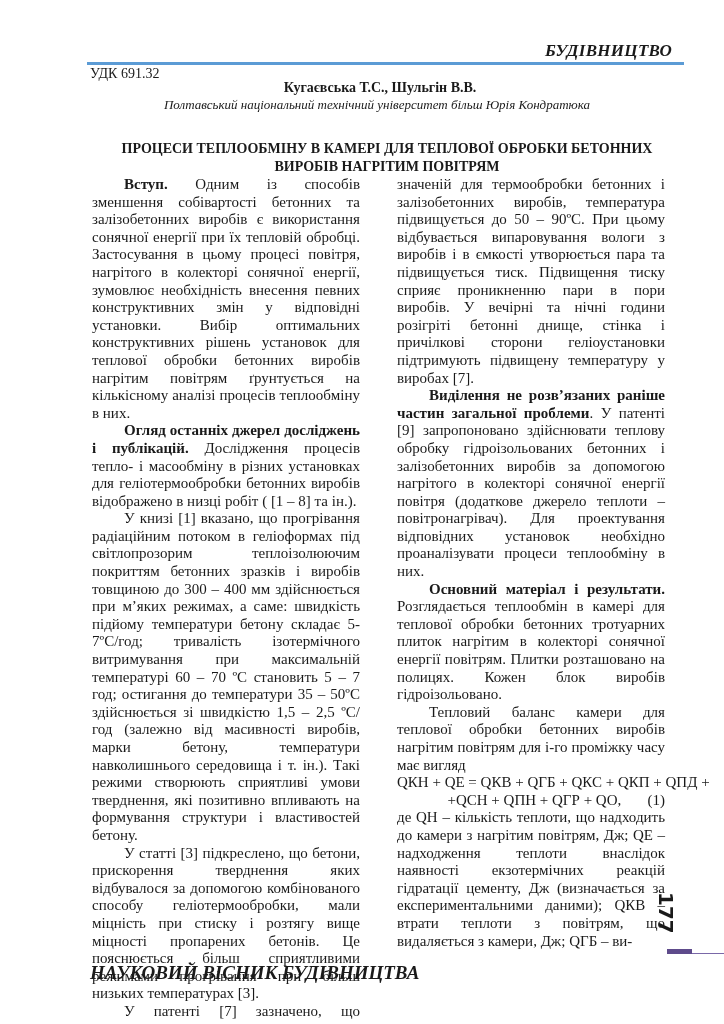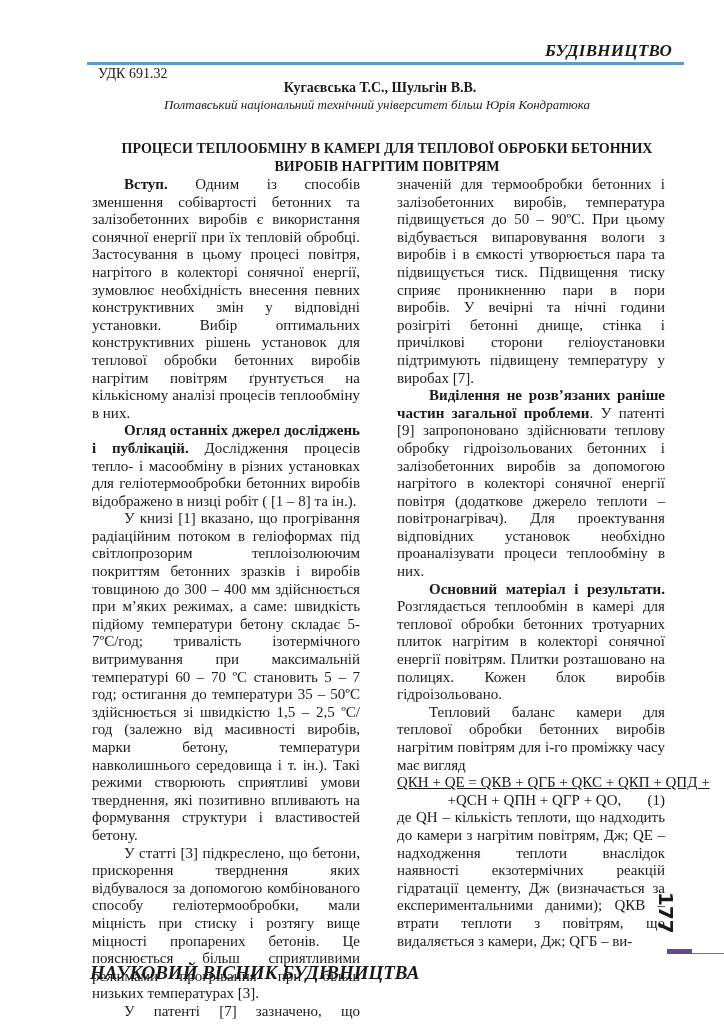--- a/index.html
+++ b/index.html
@@ -1,33 +1,33 @@
 <!DOCTYPE html>
 <html><head>
 <meta charset="utf-8">
 <style>
   html, body { margin:0; padding:0; background:#ffffff; }
   body { width:724px; height:1024px; position:relative; overflow:hidden;
          font-family:"Liberation Serif", "DejaVu Serif", serif; color:#1a1a1a; }
   .header-title { position:absolute; right:52px; top:41px; font-size:17px; font-weight:bold;
          font-style:italic; letter-spacing:0.3px; }
   .header-rule { position:absolute; left:87px; right:40px; top:62px; height:3px; background:#5b9bd5; }
-  .udk { position:absolute; left:90px; top:66px; font-size:14px;margin-left:8px; }
+  .udk { position:absolute; left:90px; top:66px; font-size:14px; }
   .authors { position:absolute; left:16px; right:0; top:80px; text-align:center; font-size:14px; font-weight:bold; padding-left:20px; }
   .affil { position:absolute; left:0; right:0; top:97px; text-align:center; font-size:13px; font-style:italic; padding-left:30px; }
   .title { position:absolute; left:90px; width:594px; top:140px; text-align:center; font-size:14px;
            font-weight:bold; line-height:18px; }
   .col { position:absolute; top:176px; width:268px; font-size:15px; line-height:17.6px; text-align:justify;
          hyphens:manual; }
   .col-left { left:92px; }
   .col-right { left:397px; }
   .col p { margin:0; }
   .indent { text-indent:32px; }
   .b { font-weight:bold; }
-  .eq { text-align:center; white-space:nowrap;text-decoration:underline; }
+  .eq { text-align:center; white-space:nowrap; }
   .eq2 { text-align:right; white-space:pre; }
   .pagenum { position:absolute; right:38px; top:900px; font-family:"DejaVu Sans", sans-serif; font-weight:bold;
              font-size:20px; transform:rotate(90deg); transform-origin:center; width:40px; text-align:center; }
   .pn-bar { position:absolute; left:667px; top:949px; width:25px; height:5px; background:#5e4b8b; }
   .pn-line { position:absolute; left:692px; top:953px; width:32px; height:1px; background:#7a68a8; }
   .footer { position:absolute; left:90px; top:962px; font-size:19px; font-weight:bold; font-style:italic; }
 </style>
 </head>
 <body>
 

